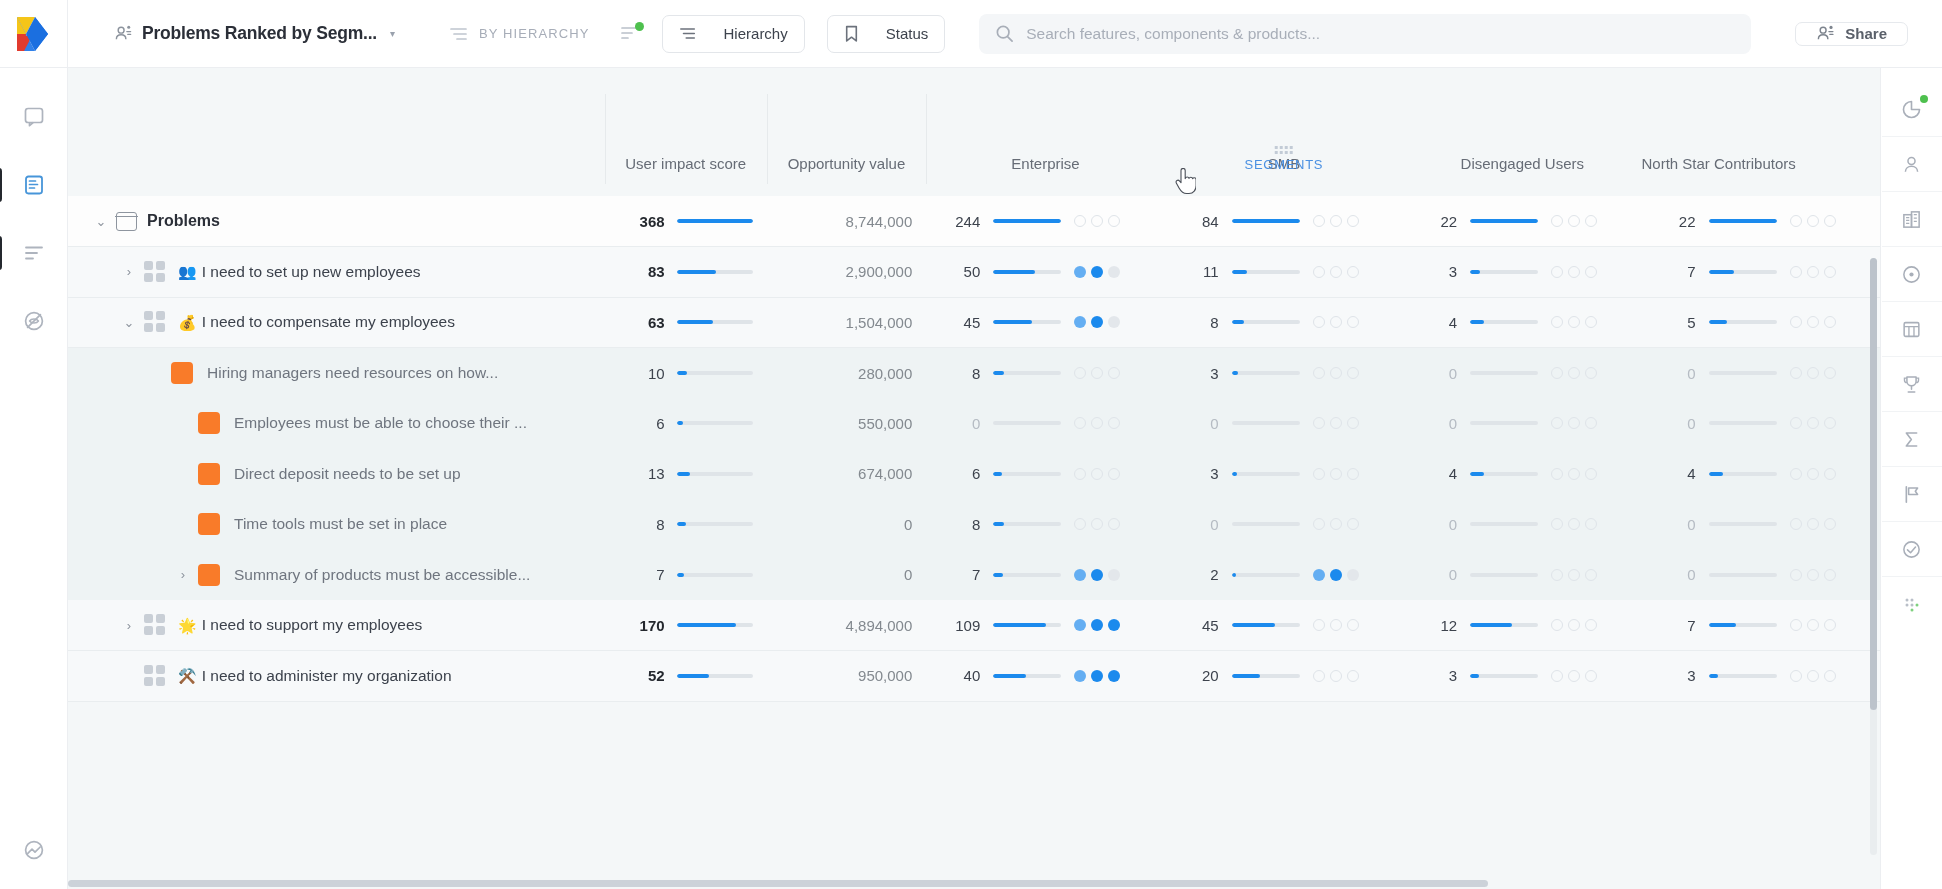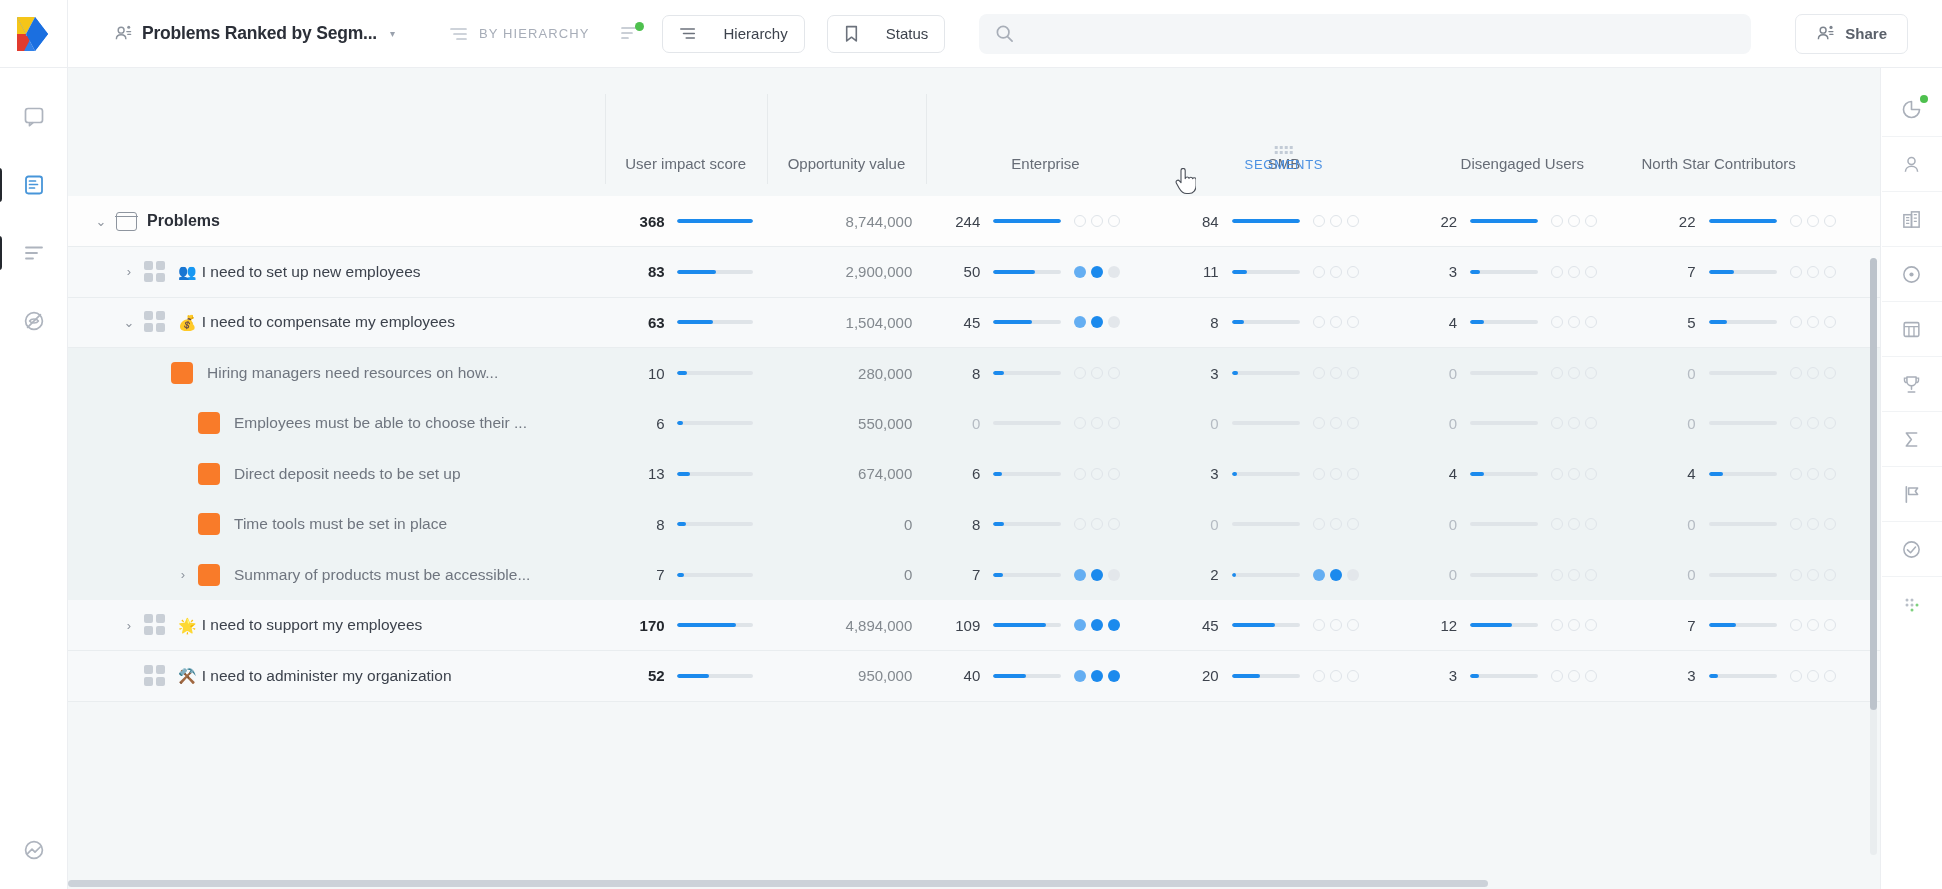--- a/index.html
+++ b/index.html
@@ -65,21 +65,21 @@
   }
   .searchwrap input {
     border: none; outline: none; background: transparent; flex: 1;
     font-family: inherit; font-size: 15.5px; color: #4a5059;
   }
   .searchwrap input::placeholder { color: #a8aeb8; }
 
   .share-btn {
     margin-left: auto; margin-right: 34px;
     display: flex; align-items: center; gap: 10px;
-    height: 40px; padding: 0 20px;
+    height: 24px; padding: 0 20px;
     border: 1px solid #e6e9ed; border-radius: 7px; background: #fff; cursor: pointer;
   }
   .share-btn .lbl { font-size: 15px; color: #5a606a; font-weight: 600; }
 
   
   .body { flex: 1 1 auto; display: flex; min-height: 0; }
 
   
   .leftrail {
     width: 68px; flex: 0 0 68px; background: #fff;
@@ -277,20 +277,21 @@
         <path d="M2.2 1.6h9.6v14.3L7 12.2l-4.8 3.7z" fill="none" stroke="#6c727c" stroke-width="1.6" stroke-linejoin="round"></path>
       </svg>
       <span class="lbl">Status</span>
     </div>
 
     <div class="searchwrap">
       <svg width="19" height="19" viewBox="0 0 20 20">
         <circle cx="8.6" cy="8.6" r="6.1" fill="none" stroke="#a8aeb8" stroke-width="1.8"></circle>
         <path d="M13.2 13.2L18 18" stroke="#a8aeb8" stroke-width="1.8" stroke-linecap="round"></path>
       </svg>
+      <input type="text" placeholder="Search features, components &amp; products..." value="" style="">
     </div>
 
     <div class="share-btn">
       <svg width="19" height="19" viewBox="0 0 20 20">
         <circle cx="7.5" cy="6.5" r="3.1" fill="none" stroke="#7d848e" stroke-width="1.5"></circle>
         <path d="M2.5 16c0-2.8 2.2-4.6 5-4.6s5 1.8 5 4.6" fill="none" stroke="#7d848e" stroke-width="1.5"></path>
         <circle cx="15.8" cy="3.6" r="1.7" fill="#7d848e"></circle>
         <path d="M13.6 8h4.2M14.6 11h3.2" stroke="#7d848e" stroke-width="1.4" stroke-linecap="round"></path>
       </svg>
       <span class="lbl">Share</span>

